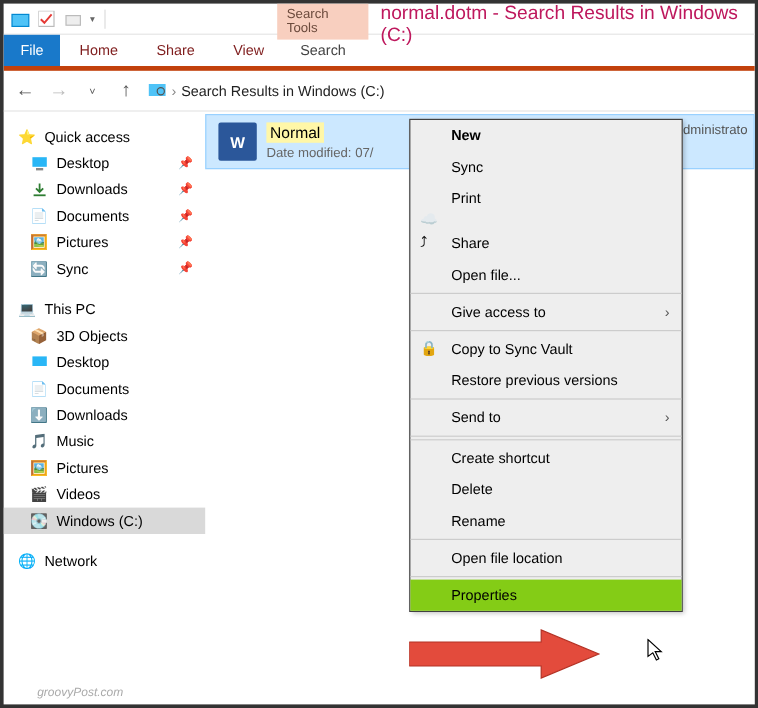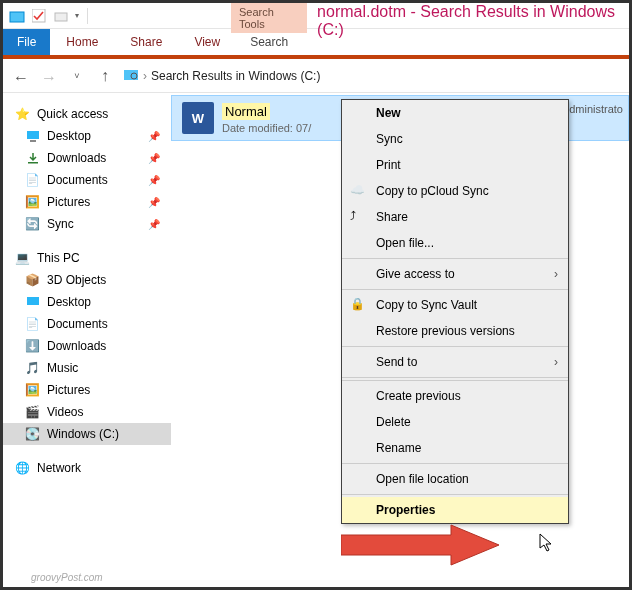--- a/index.html
+++ b/index.html
@@ -27,21 +27,21 @@
 .content { flex: 1; position: relative; }
 .result-row { display: flex; align-items: flex-start; padding: 6px 10px; background: #cce8ff; border: 1px solid #99d1ff; gap: 8px; margin-top: 2px; }
 .word-icon { width: 32px; height: 32px; background: #2b579a; display: flex; align-items: center; justify-content: center; color: #fff; font-weight: bold; font-size: 13px; border-radius: 2px; }
 .result-info { flex: 1; }
 .result-name { font-size: 13px; background: #fff7a8; padding: 1px 3px; display: inline-block; }
 .result-meta { font-size: 11px; color: #666; margin-top: 2px; }
 .result-path { font-size: 11px; color: #555; position: absolute; right: 6px; top: 10px; }
 .context-menu { position: absolute; top: 6px; right: 60px; width: 228px; background: #eee; border: 1px solid #404040; box-shadow: 2px 2px 4px rgba(0,0,0,0.25); font-size: 12px; z-index: 10; }
 .cm-item { padding: 6px 10px 6px 34px; display: flex; align-items: center; position: relative; cursor: default; white-space: nowrap; }
 .cm-item.bold { font-weight: 600; }
-.cm-item.hover { background: #fef9c3; font-weight: bold; }
+.cm-item.hover { background: #84cc16; }
 .cm-sep { border-top: 1px solid #ccc; margin: 2px 0; }
 .cm-icon { position: absolute; left: 8px; width: 16px; height: 16px; font-size: 12px; }
 .cm-arrow { margin-left: auto; color: #555; }
 .cursor { position: absolute; right: 74px; bottom: 30px; z-index: 20; font-size: 16px; color: #000; }
 .red-arrow { position: absolute; left: 170px; bottom: 20px; z-index: 15; }
 .watermark { position: absolute; left: 8px; bottom: 4px; font-size: 10px; color: #aaa; font-style: italic; margin-left: 20px; }
 </style>
 </head>
 <body>
 
@@ -195,21 +195,20 @@
       </div>
       <div class="result-path">C:\Users\Administrato</div>
     </div>
 
     <div class="context-menu">
       <div class="cm-item bold">New</div>
       <div class="cm-item">Sync</div>
       <div class="cm-item">Print</div>
       <div class="cm-item">
           <span class="cm-icon">☁️</span>
-          <span>Copy to pCloud Sync</span>
         </div>
       <div class="cm-item">
           <span class="cm-icon">⤴</span>
           <span>Share</span>
         </div>
       <div class="cm-item">Open file...</div>
       <div class="cm-sep"></div>
       <div class="cm-item">
           <span>Give access to</span>
           <span class="cm-arrow">›</span>
@@ -220,21 +219,21 @@
           <span>Copy to Sync Vault</span>
         </div>
       <div class="cm-item">Restore previous versions</div>
       <div class="cm-sep"></div>
       <div class="cm-item">
           <span>Send to</span>
           <span class="cm-arrow">›</span>
         </div>
       <div class="cm-sep"></div>
       <div class="cm-sep"></div>
-      <div class="cm-item">Create previous</div>
+      <div class="cm-item">Create shortcut</div>
       <div class="cm-item">Delete</div>
       <div class="cm-item">Rename</div>
       <div class="cm-sep"></div>
       <div class="cm-item">Open file location</div>
       <div class="cm-sep"></div>
       <div class="cm-item hover">Properties</div>
     </div>
 
     <svg class="red-arrow" width="160" height="44">
         <polygon points="0,12 110,12 110,2 158,22 110,42 110,32 0,32" fill="#e34b3c" stroke="#b33225" stroke-width="1"></polygon>

